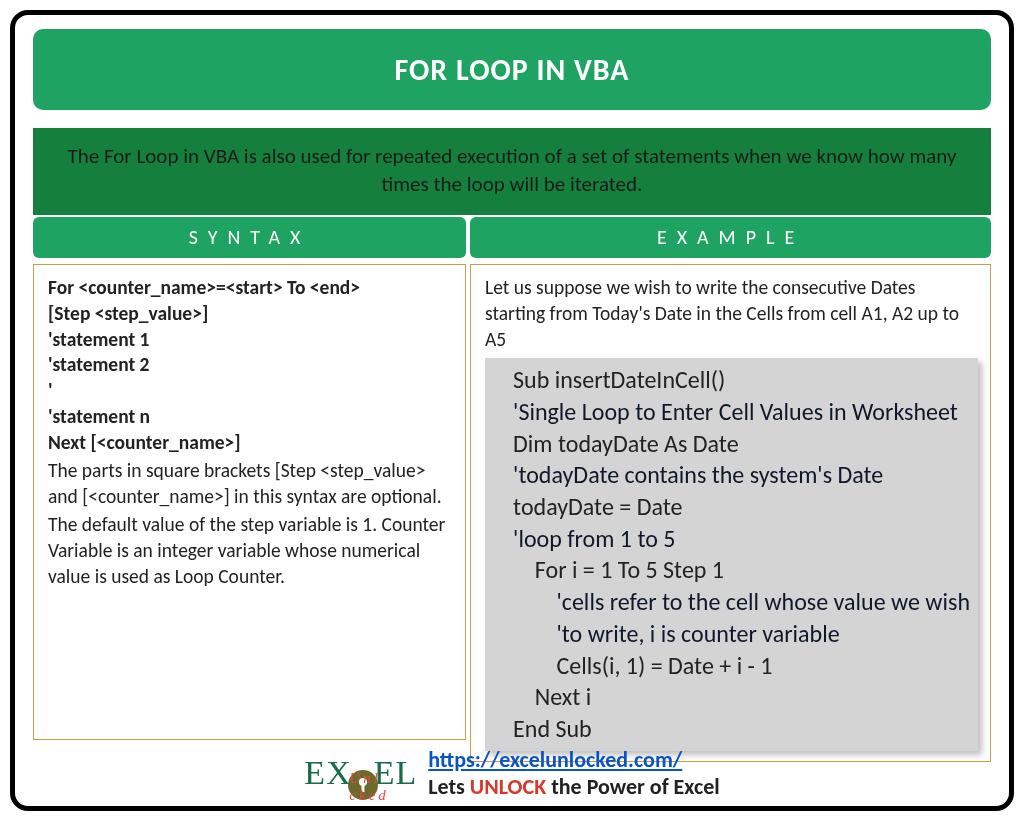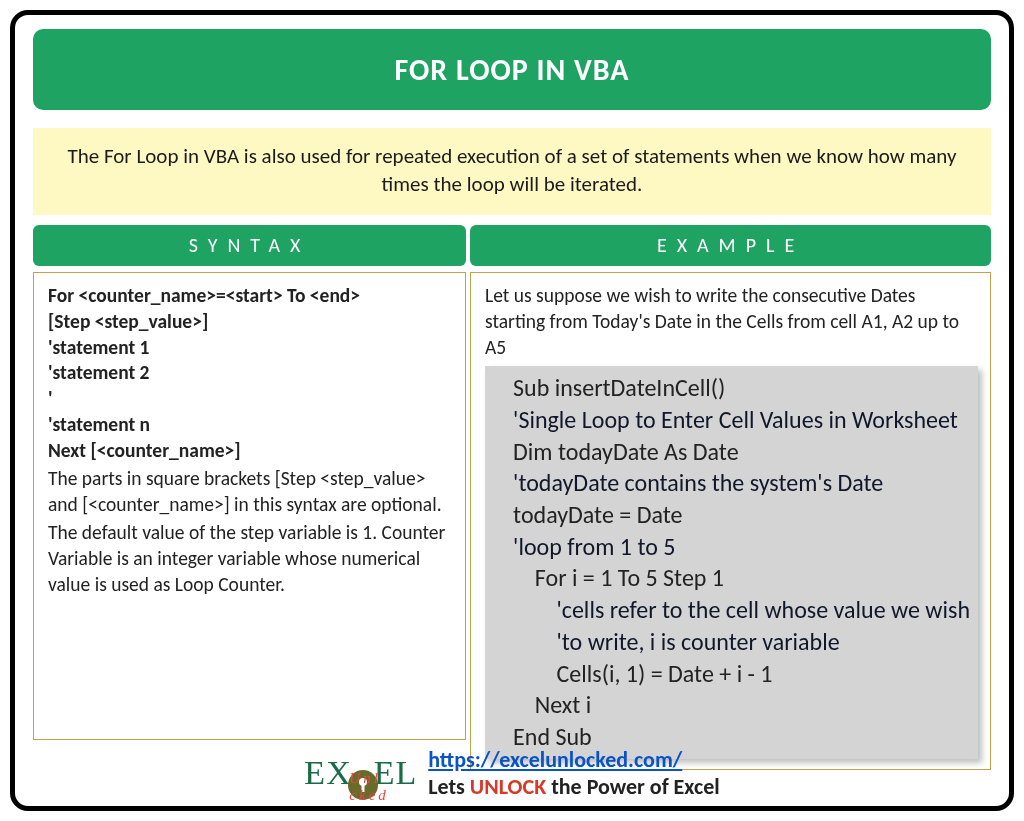--- a/index.html
+++ b/index.html
@@ -24,32 +24,32 @@
     background: #1fa363;
     color: #fff;
     text-align: center;
     font-size: 30px;
     font-weight: 700;
     letter-spacing: 1px;
     padding: 22px 10px;
     border-radius: 10px;
   }
   .intro-box {
-    background: #fef9c3;
+    background: #15803d;
     color: #1b1b1b;
     text-align: center;
     font-size: 21px;
     padding: 14px 28px 16px 28px;
     margin-top: 18px;
     line-height: 1.35;
   }
   .columns {
     display: flex;
     gap: 4px;
-    margin-top: 10px;
+    margin-top: 2px;
     flex: 1;
     min-height: 0;
   }
   .col {
     flex: 1;
     display: flex;
     flex-direction: column;
   }
   .col-header {
     background: #1fa363;

